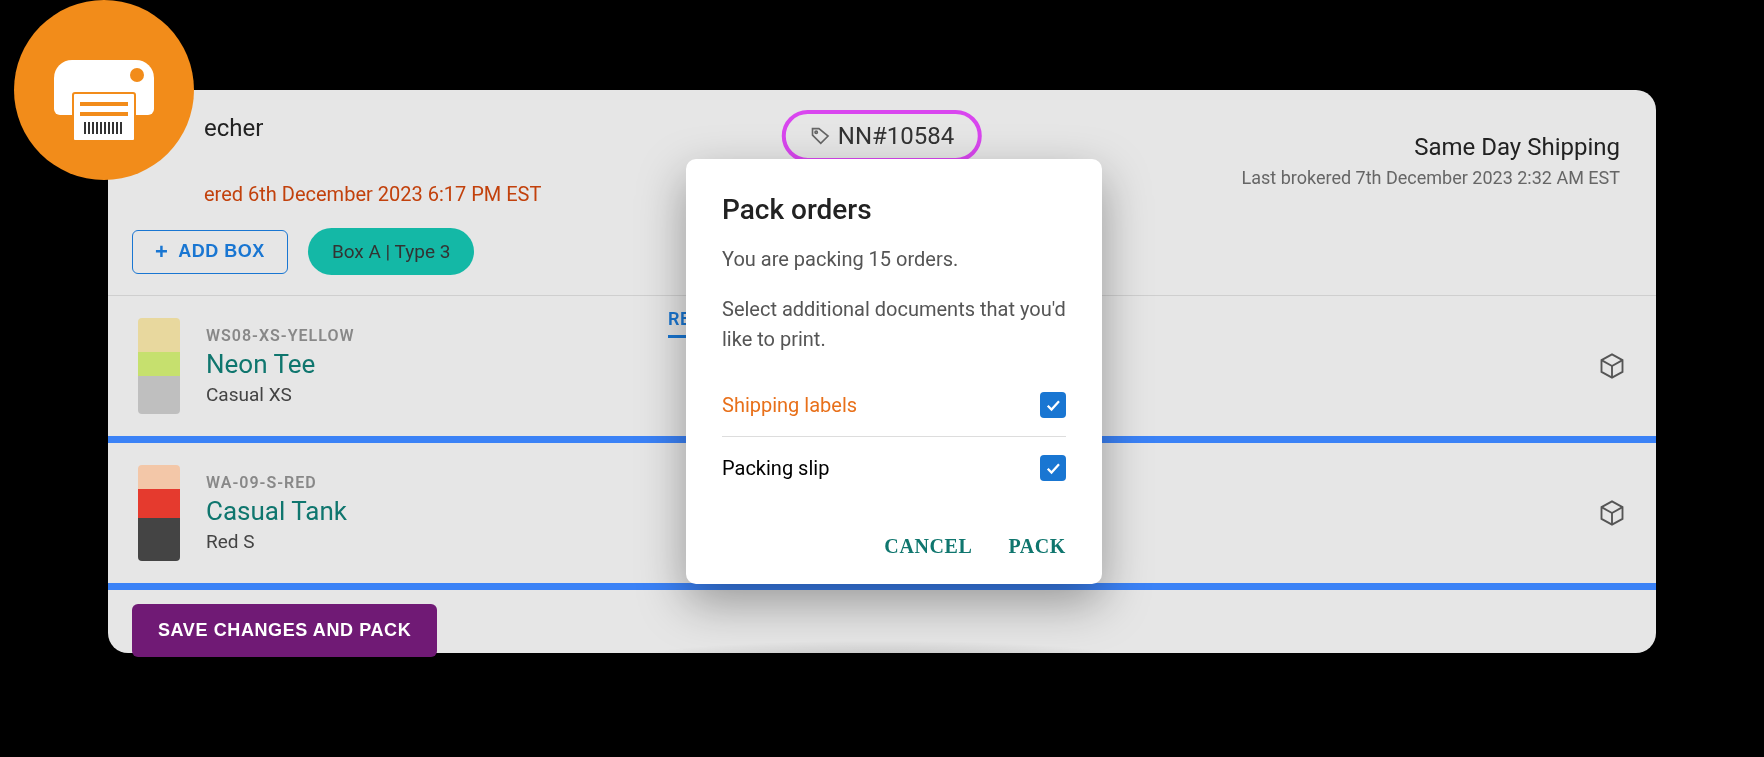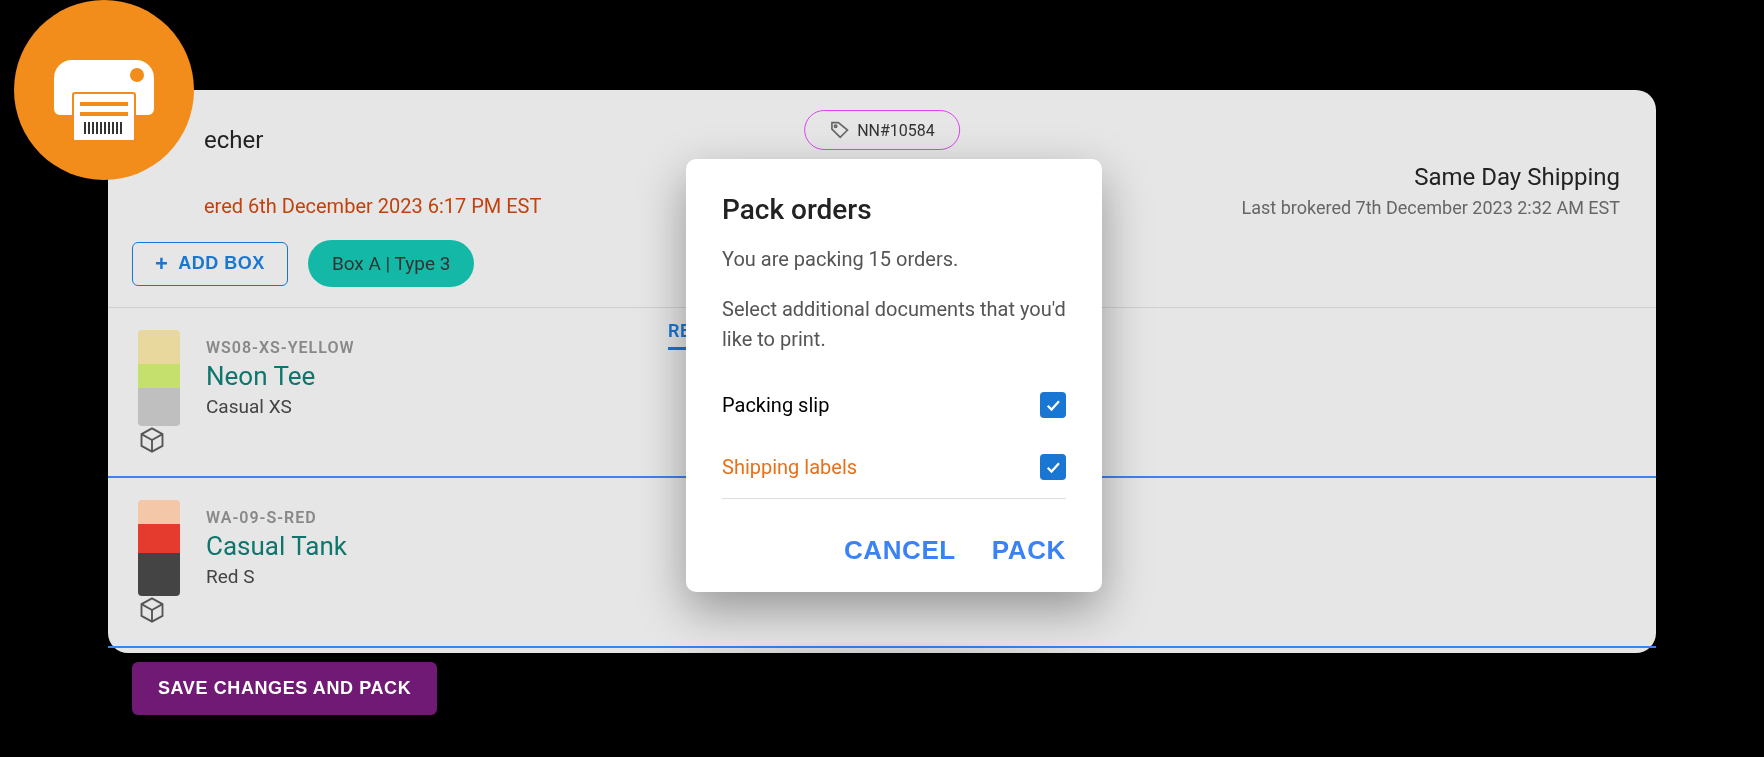--- a/index.html
+++ b/index.html
@@ -65,40 +65,40 @@
   .printer-slip::after { top: 18px; }
   .printer-barcode {
     position: absolute; left: 10px; right: 10px; bottom: 6px; height: 12px;
     background: repeating-linear-gradient(90deg, #333 0 2px, #fff 2px 4px);
   }
 
   
   .header {
     display: flex;
     justify-content: space-between;
-    align-items: flex-end;
-    padding: 36px 36px 16px 36px;
+    align-items: center;
+    padding: 24px 36px 16px 36px;
     position: relative;
   }
   .header-left { min-width: 420px; padding-left: 60px; }
   .customer-name { font-size: 24px; color: #222; margin-bottom: 6px; }
   .brokered { font-size: 20px; color: #c2410c; margin-top: 40px; }
   .order-pill {
     position: absolute;
     left: 50%;
     transform: translateX(-50%);
     top: 20px;
     display: inline-flex;
     align-items: center;
     gap: 6px;
     background: #e6e6e6;
-    border: 1px solid #d946ef;
+    border: 4px solid #d946ef;
     border-radius: 999px;
     padding: 8px 24px;
-    font-size: 16px;
+    font-size: 24px;
     color: #333;
   }
   .tag-icon { width: 22px; height: 22px; display: inline-block; }
   .header-right { text-align: right; }
   .ship-title { font-size: 24px; color: #222; margin-bottom: 6px; }
   .ship-sub { font-size: 18px; color: #666; }
 
   
   .toolbar {
     display: flex;
@@ -126,24 +126,24 @@
     color: #333;
     border-radius: 999px;
     padding: 12px 24px;
     font-size: 19px;
   }
 
   
   .items { border-top: 1px solid #cfcfcf; }
   .item-row {
     display: flex;
+    align-items: center;
     justify-content: space-between;
     padding: 22px 30px;
-    border-bottom: 2px solid #3b82f6;
-    flex-direction: column;
+    border-bottom: 7px solid #3b82f6;
   }
   .item-left { display: flex; align-items: center; gap: 26px; }
   .thumb {
     width: 42px; height: 96px; border-radius: 4px;
   }
   .thumb.yellow { background: linear-gradient(#e8d89e 0 35%, #c6e06e 35% 60%, #bfbfbf 60% 100%); }
   .thumb.red { background: linear-gradient(#f3c7a8 0 25%, #e53a2e 25% 55%, #444 55% 100%); }
   .sku { color: #888; letter-spacing: 1px; font-size: 16px; font-weight: 600; }
   .prod-name { font-size: 26px; color: #0f766e; margin: 4px 0; }
   .variant { font-size: 19px; color: #444; }
@@ -199,25 +199,26 @@
     width: 26px; height: 26px; background: #1976d2; border-radius: 4px;
     display: inline-flex; align-items: center; justify-content: center;
   }
   .checkbox svg { width: 18px; height: 18px; stroke: #fff; stroke-width: 3; fill: none; }
   .modal-actions {
     display: flex; justify-content: flex-end; gap: 36px;
     margin-top: 36px;
   }
   .modal-actions button {
     background: none; border: none;
-    color: #3b82f6;
-    font-size: 26px;
+    color: #0f766e;
+    font-size: 20px;
     font-weight: 700;
     letter-spacing: 0.6px;
     cursor: pointer;
+    font-family: Liberation Serif, serif;
   }
 </style>
 </head>
 <body>
 
 <div class="printer-badge">
   <div class="printer-icon">
     <div class="printer-body"></div>
     <div class="printer-led"></div>
     <div class="printer-slip">
@@ -304,34 +305,34 @@
 
 </div>
 
 <div class="modal-shadow"></div>
 
 <div class="modal">
   <h2>Pack orders</h2>
   <p>You are packing 15 orders.</p>
   <p>Select additional documents that you'd like to print.</p>
 
+  <div class="doc-row sep">
+    <span class="doc-label orange">Shipping labels</span>
+    <span class="checkbox">
+      <svg viewBox="0 0 24 24">
+          <polyline points="5 13 10 18 20 7"></polyline>
+        </svg>
+    </span>
+  </div>
   <div class="doc-row">
     <span class="doc-label">Packing slip</span>
     <span class="checkbox">
       <svg viewBox="0 0 24 24">
           <polyline points="5 13 10 18 20 7"></polyline>
         </svg>
     </span>
   </div>
-  <div class="doc-row sep">
-    <span class="doc-label orange">Shipping labels</span>
-    <span class="checkbox">
-      <svg viewBox="0 0 24 24">
-          <polyline points="5 13 10 18 20 7"></polyline>
-        </svg>
-    </span>
-  </div>
 
   <div class="modal-actions">
     <button>CANCEL</button>
     <button>PACK</button>
   </div>
 </div>
 
 </body></html>

